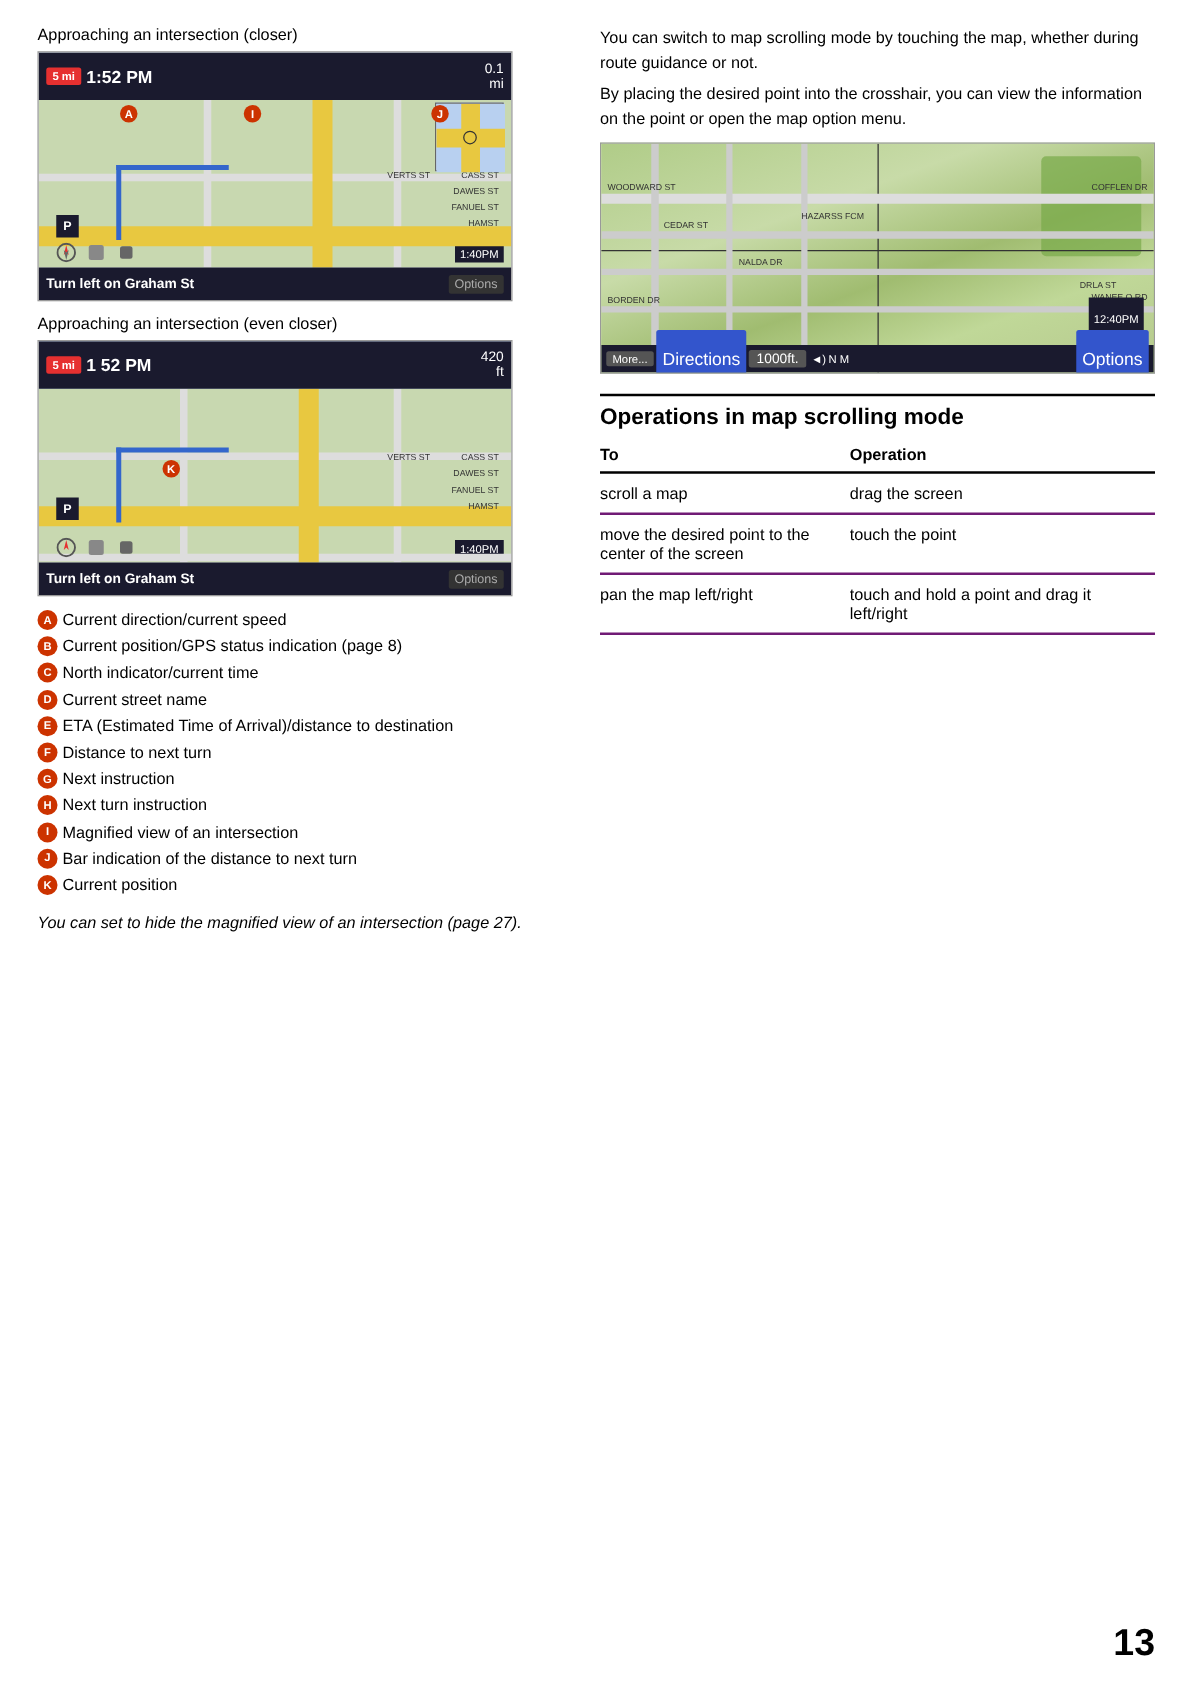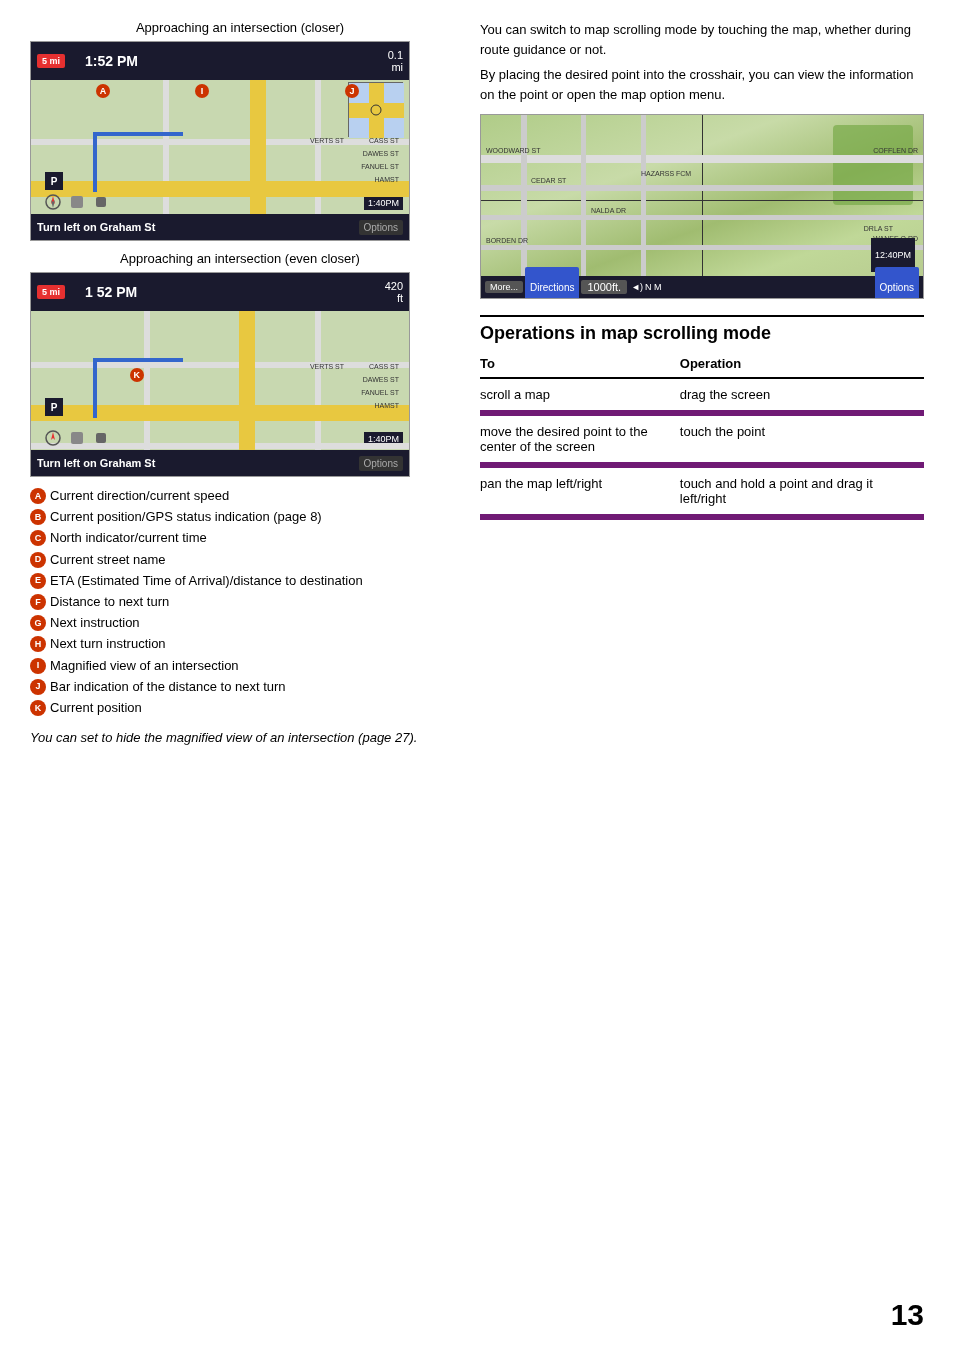--- a/index.html
+++ b/index.html
@@ -26,21 +26,20 @@
     .section-title {
       font-size: 18px;
       font-weight: bold;
       border-top: 2px solid #000;
       padding-top: 6px;
       margin-bottom: 8px;
     }
     .caption {
       font-size: 13px;
       margin-bottom: 6px;
-      text-align: center;
     }
     
     .map-container {
       width: 380px;
       height: 200px;
       border: 1px solid #999;
       background: #e8e8e8;
       position: relative;
       margin-bottom: 10px;
       overflow: hidden;
@@ -63,21 +62,21 @@
     }
     
     .nav-top-bar {
       position: absolute;
       top: 0; left: 0; right: 0;
       height: 38px;
       background: #1a1a2e;
       display: flex;
       align-items: center;
       padding: 0 6px;
-      gap: 20px;
+      gap: 4px;
       z-index: 10;
     }
     .nav-speed-box {
       background: #e63030;
       color: white;
       font-size: 9px;
       font-weight: bold;
       padding: 2px 4px;
       border-radius: 2px;
       min-width: 28px;
@@ -229,21 +228,21 @@
       font-weight: bold;
       font-size: 13px;
       padding: 4px 6px 6px 0;
       border-bottom: 2px solid #000;
     }
     .ops-table td {
       text-align: left;
       font-size: 13px;
       padding: 8px 6px 8px 0;
       vertical-align: top;
-      border-bottom: 6px solid #701a75;
+      border-bottom: 2px solid #701a75;
     }
     .ops-table td:first-child {
       width: 45%;
     }
     
     .page-number {
       position: fixed;
       bottom: 20px;
       right: 30px;
       font-size: 30px;
@@ -287,21 +286,21 @@
     .smap-btn {
       background: #555;
       color: white;
       font-size: 9px;
       padding: 1px 5px;
       border-radius: 2px;
     }
     .smap-btn-blue {
       background: #3355cc;
       color: white;
-      font-size: 10px;
+      font-size: 14px;
       padding: 15px 5px;
       border-radius: 2px;
     }
     .smap-dist {
       background: #555;
       color: white;
       font-size: 11px;
       padding: 1px 6px;
       border-radius: 2px;
     }

